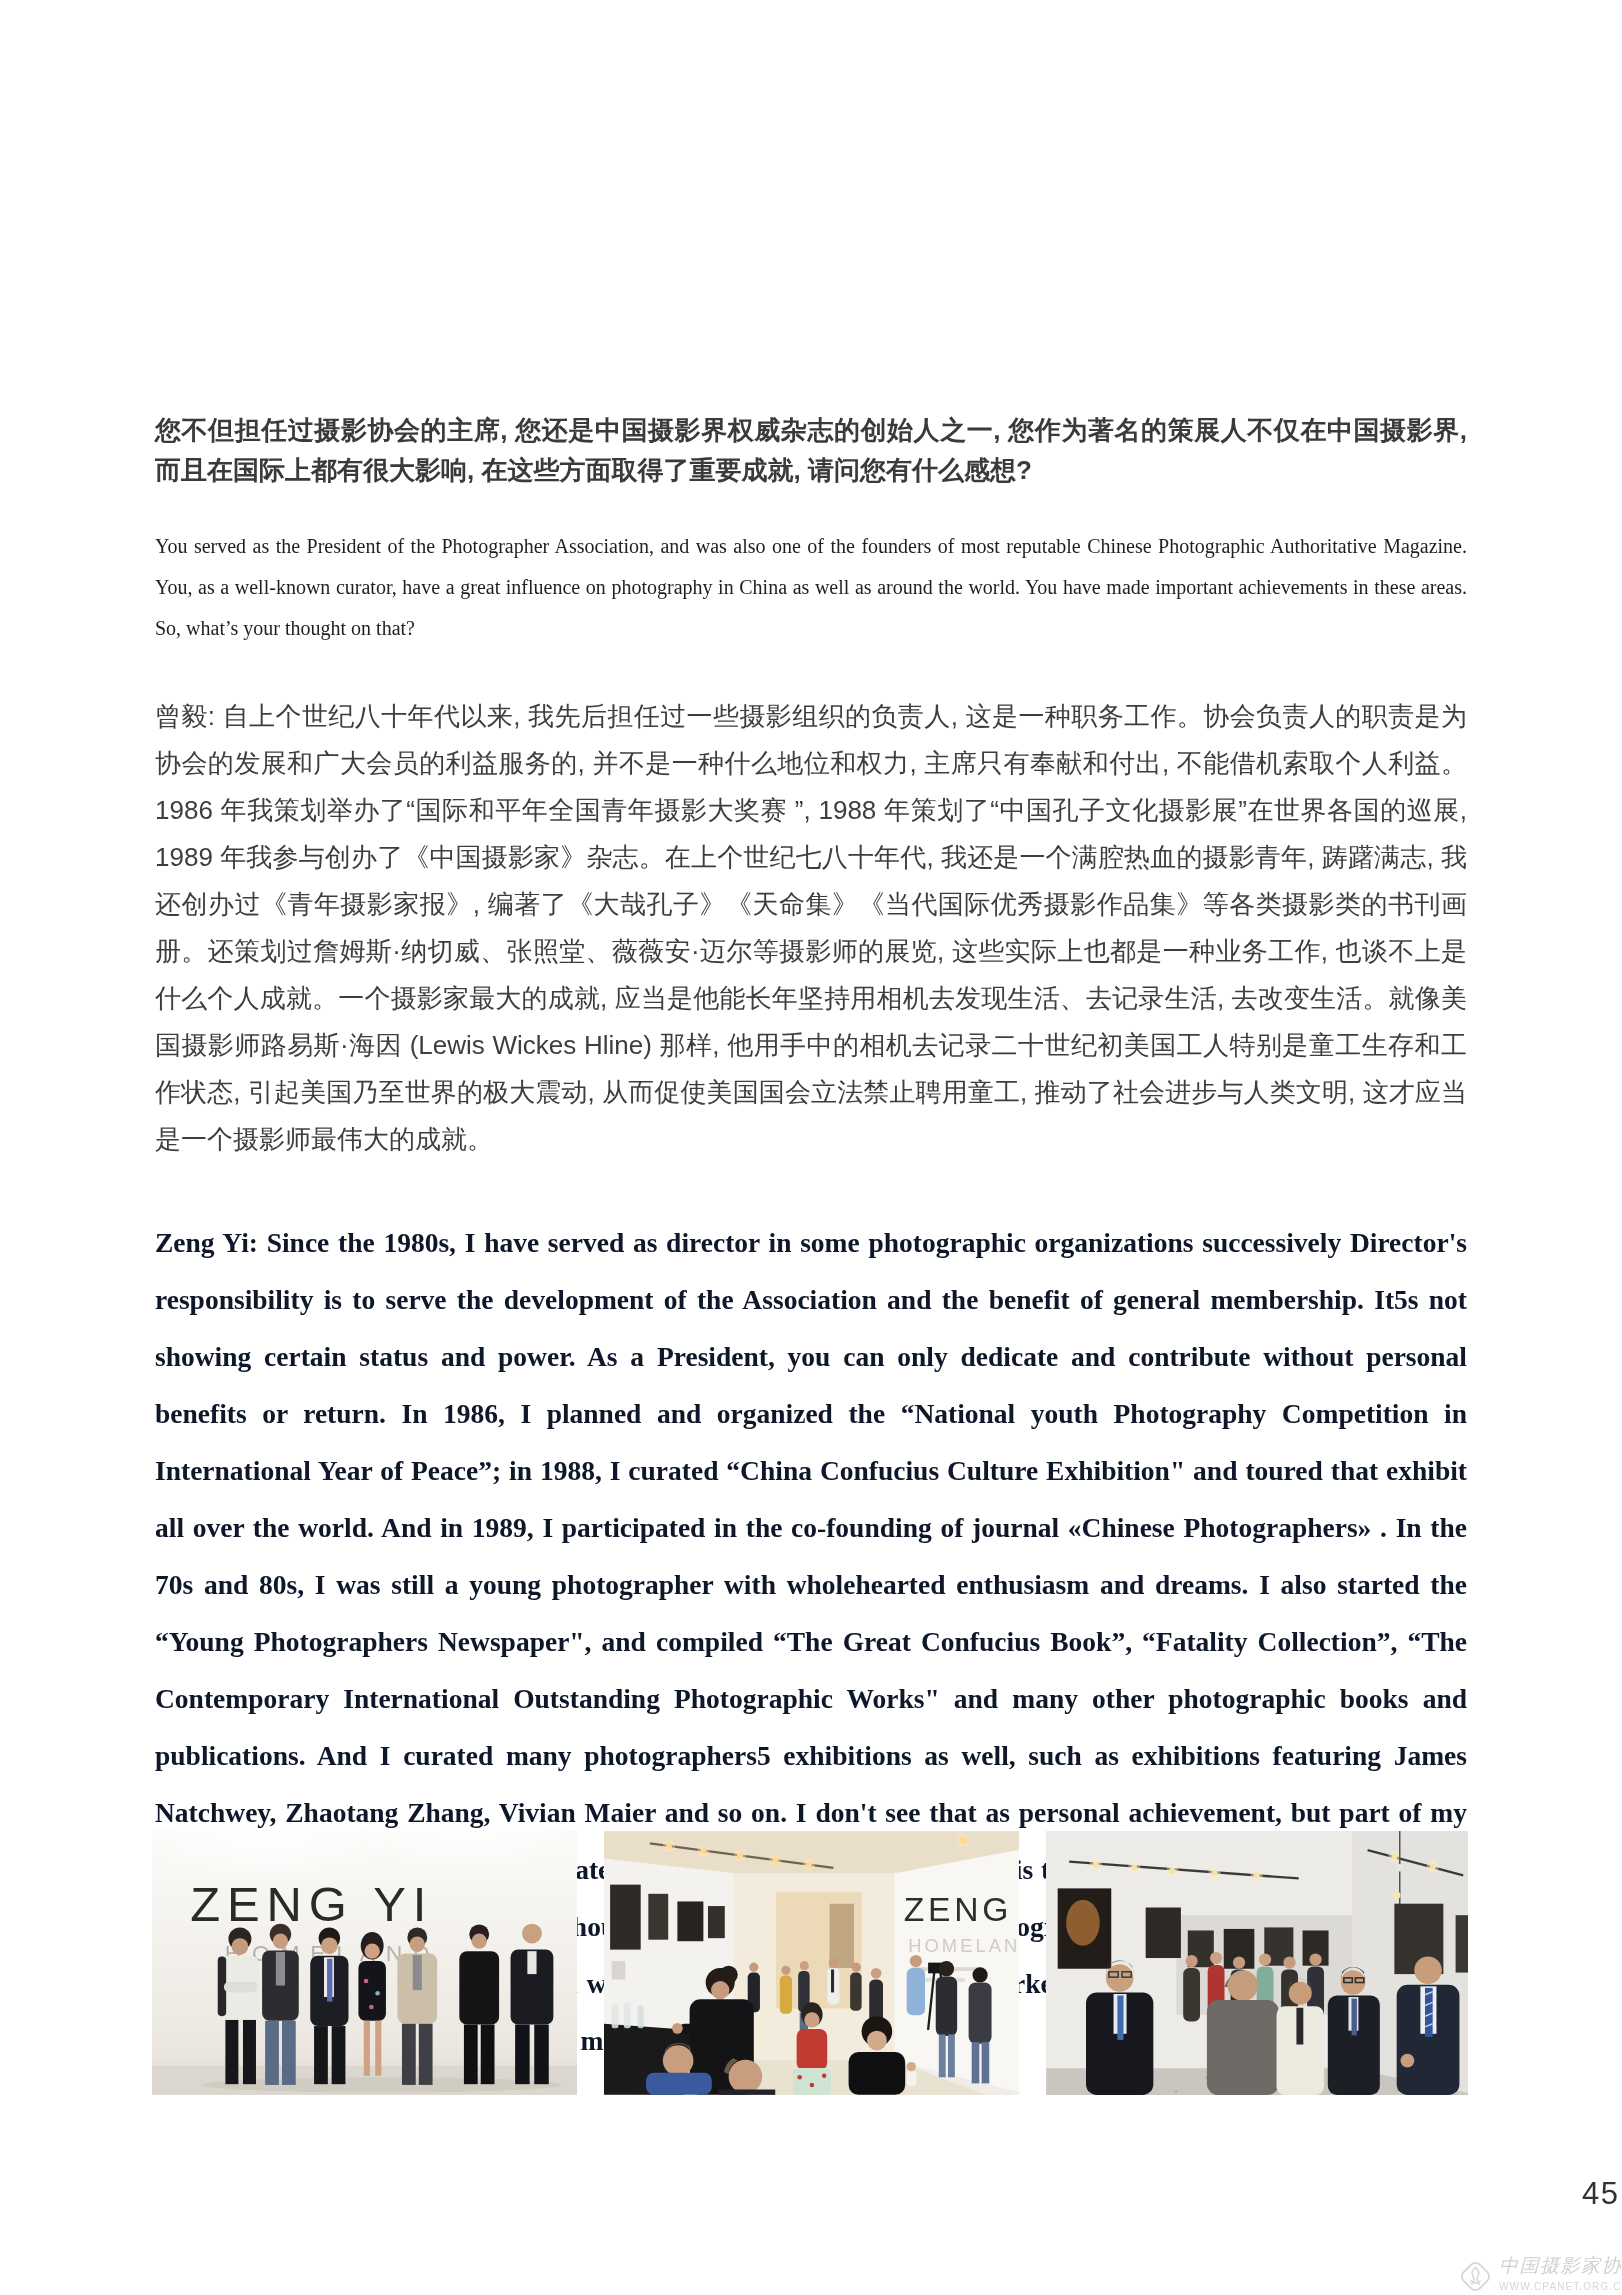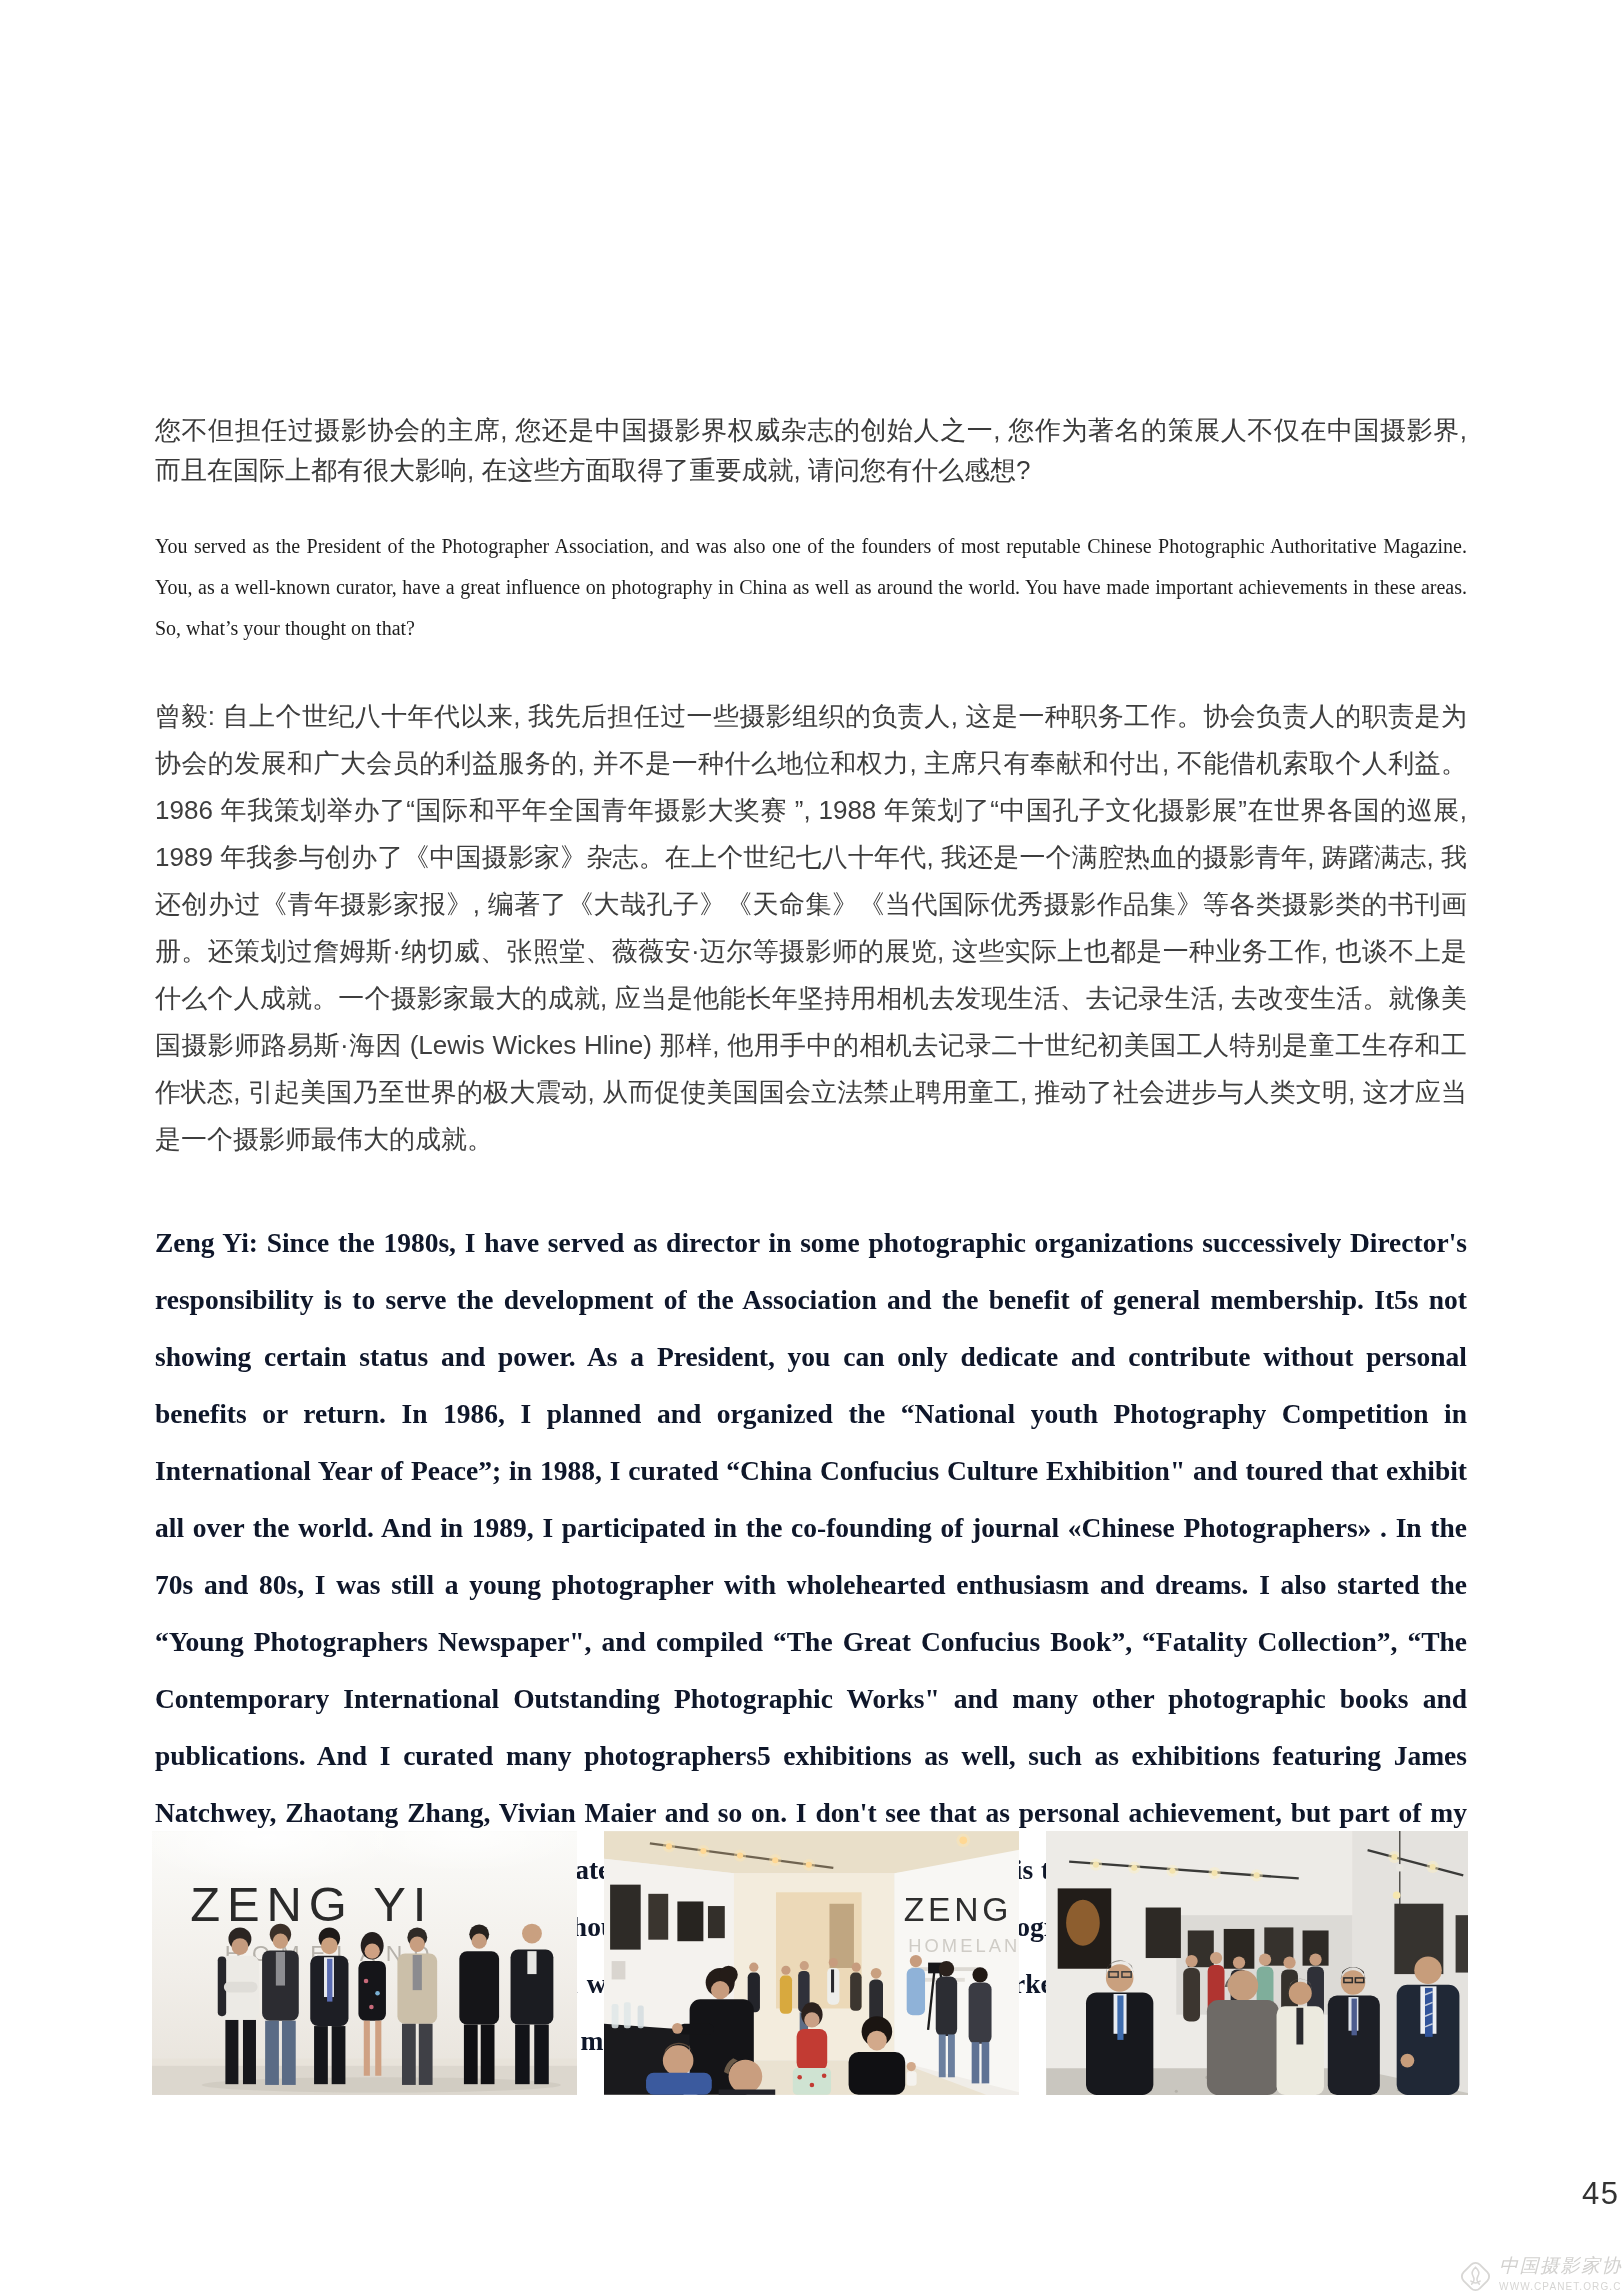--- a/index.html
+++ b/index.html
@@ -1,21 +1,21 @@
 <!DOCTYPE html>
 <html style="font-size:12.2px"><head>
 <meta charset="utf-8">
 <style>
   html,body{margin:0;padding:0;background:#ffffff;}
   .page{position:relative;width:1623px;height:2295px;background:#ffffff;overflow:hidden;
         font-family:"Liberation Sans",sans-serif;}
   .column{position:absolute;left:155px;top:410px;width:1312px;}
   .column p{margin:0;}
   .q-zh{font-family:"Liberation Sans","DejaVu Sans",sans-serif;font-size:26px;line-height:40px;
-        font-weight:400;color:#3a3a3a;text-align:justify;margin-bottom:36px !important;}
+        font-weight:700;color:#3a3a3a;text-align:justify;margin-bottom:36px !important;}
   .q-en{font-family:"Liberation Serif","DejaVu Serif",serif;font-size:20px;line-height:41px;
         font-weight:400;color:#1f1f1f;text-align:justify;margin-bottom:44px !important;}
   .a-zh{font-family:"Liberation Sans","DejaVu Sans",sans-serif;font-size:26px;line-height:47px;
         font-weight:400;color:#3e3e3e;text-align:justify;margin-bottom:51px !important;}
   .a-en{font-family:"Liberation Serif","DejaVu Serif",serif;font-size:27.5px;line-height:57px;
         font-weight:700;color:#0f172a;text-align:justify;}
   .photos{position:absolute;left:152px;top:1831px;width:1316px;height:264px;
           display:flex;gap:27px;text-decoration:underline;}
   .photo{margin:0;padding:0;height:264px;overflow:hidden;background:#eceae6;}
   .photo svg{display:block;}

